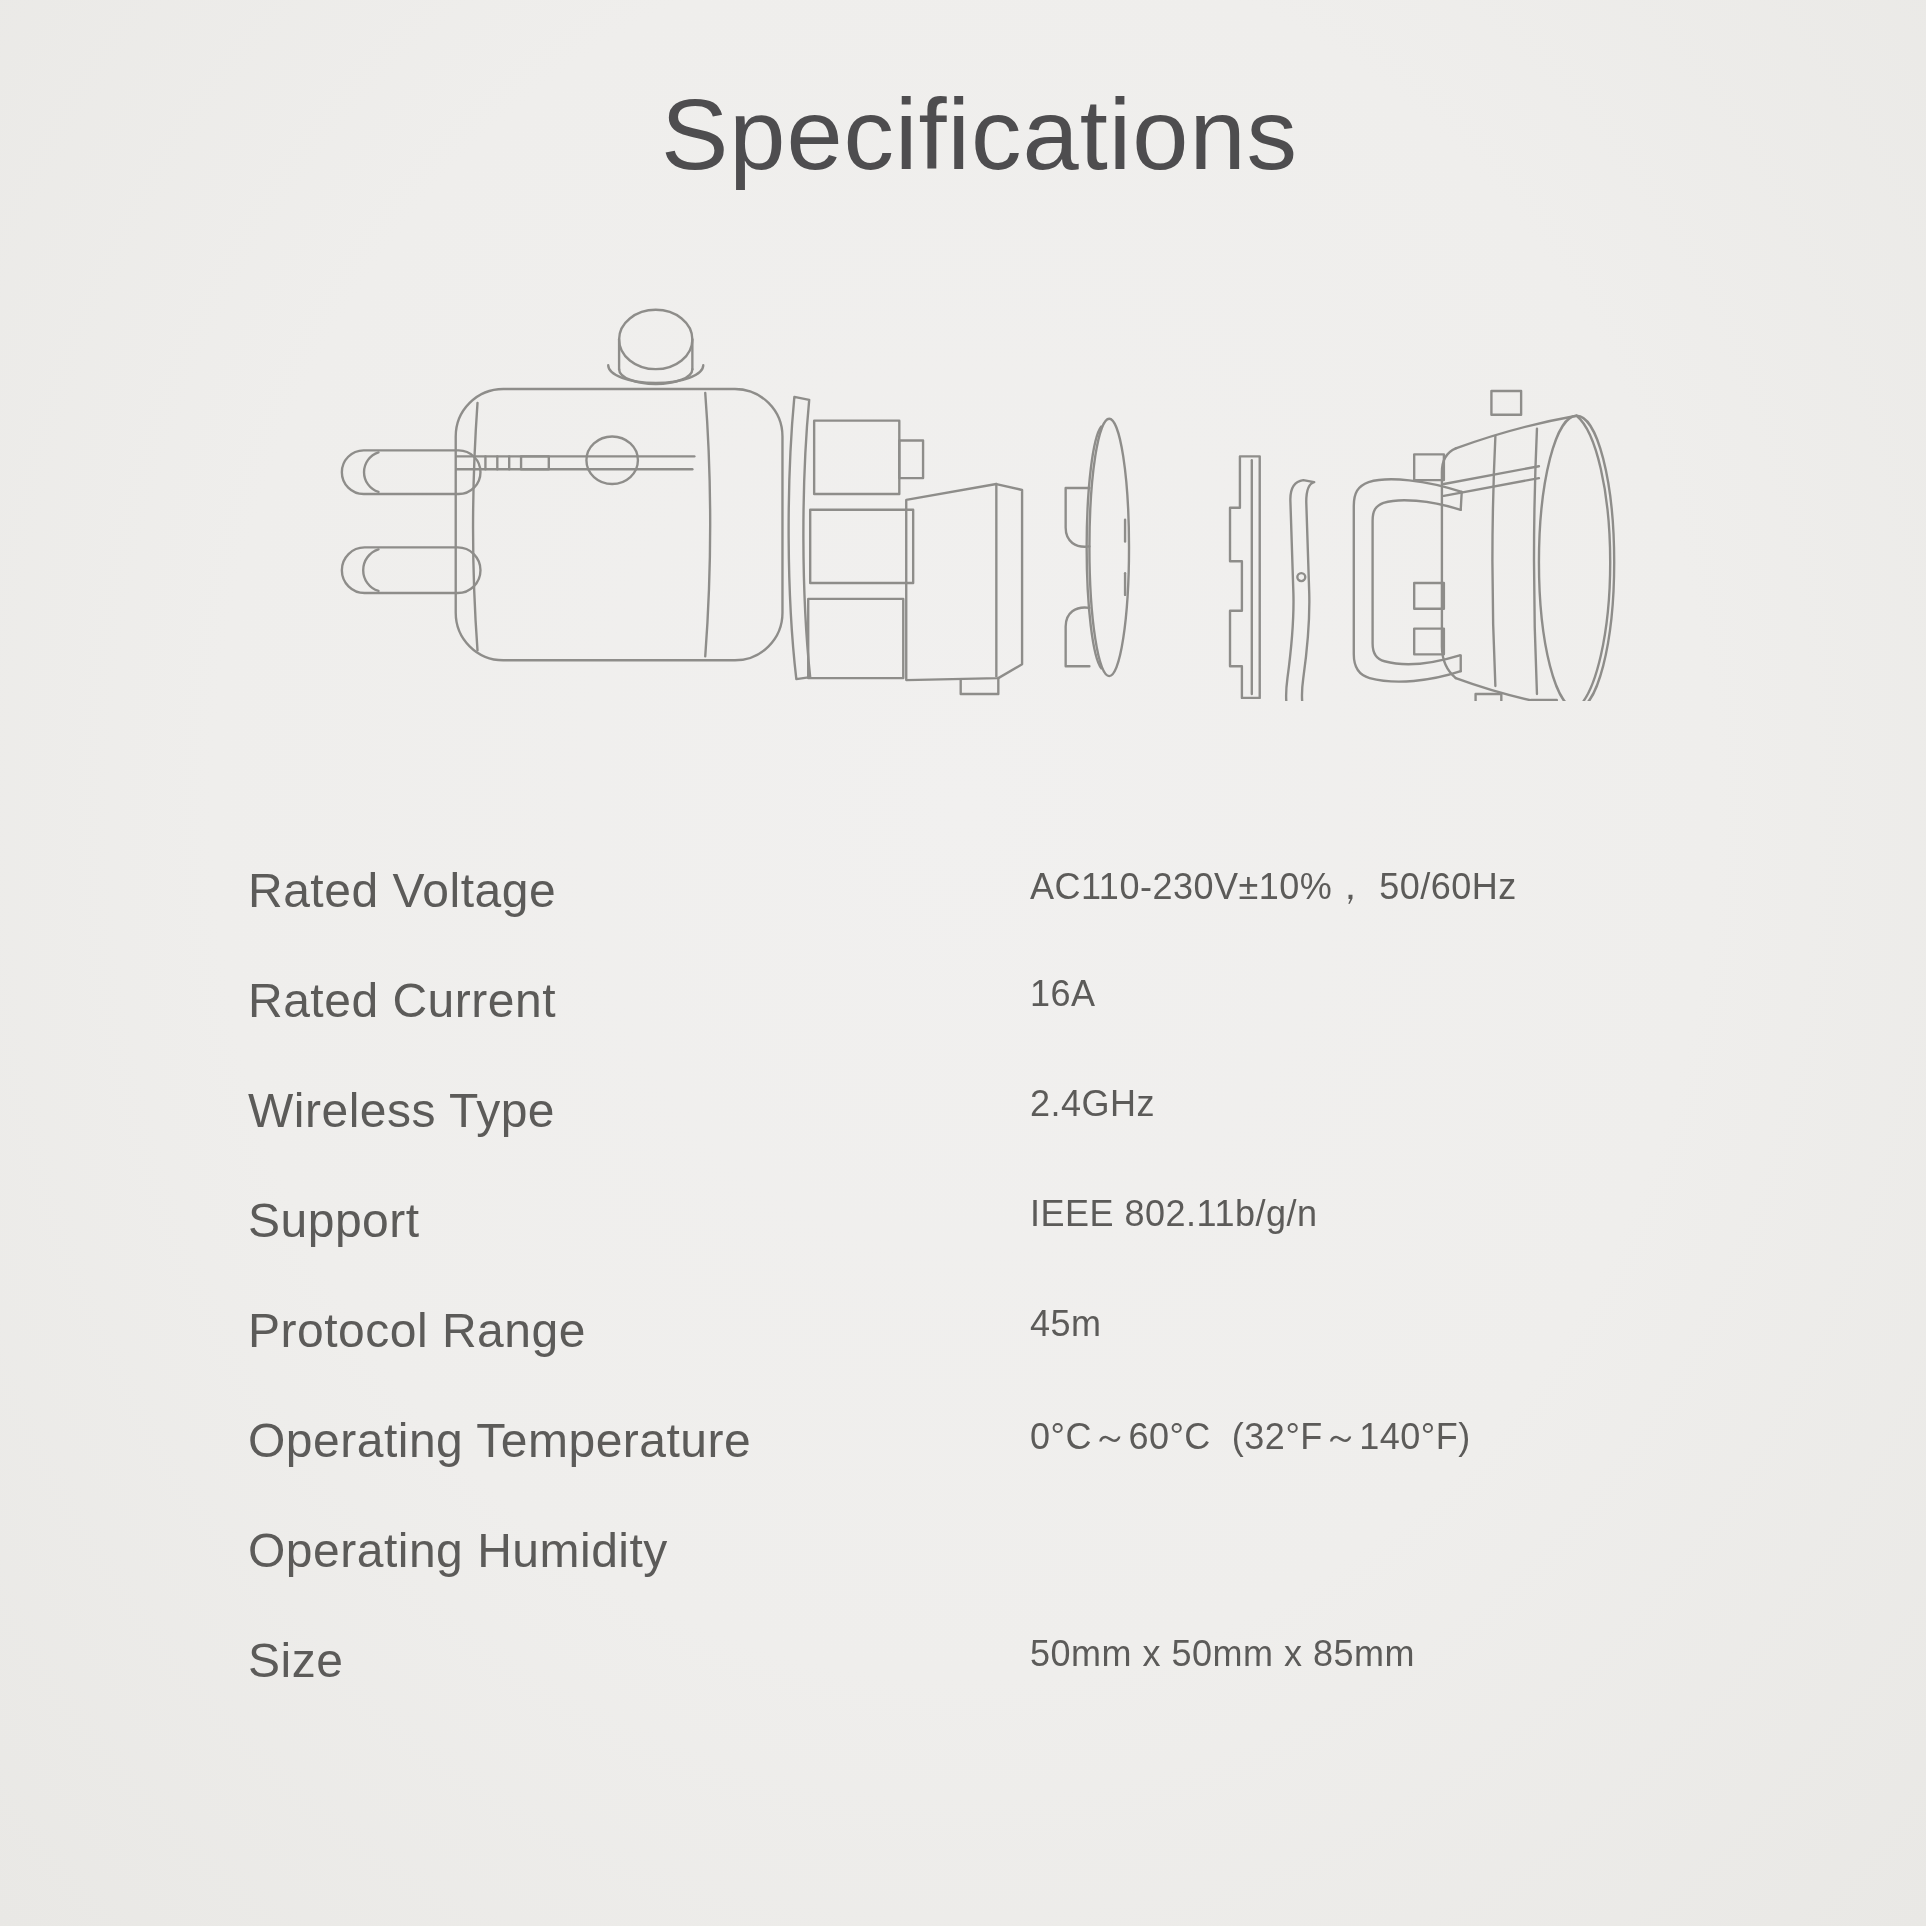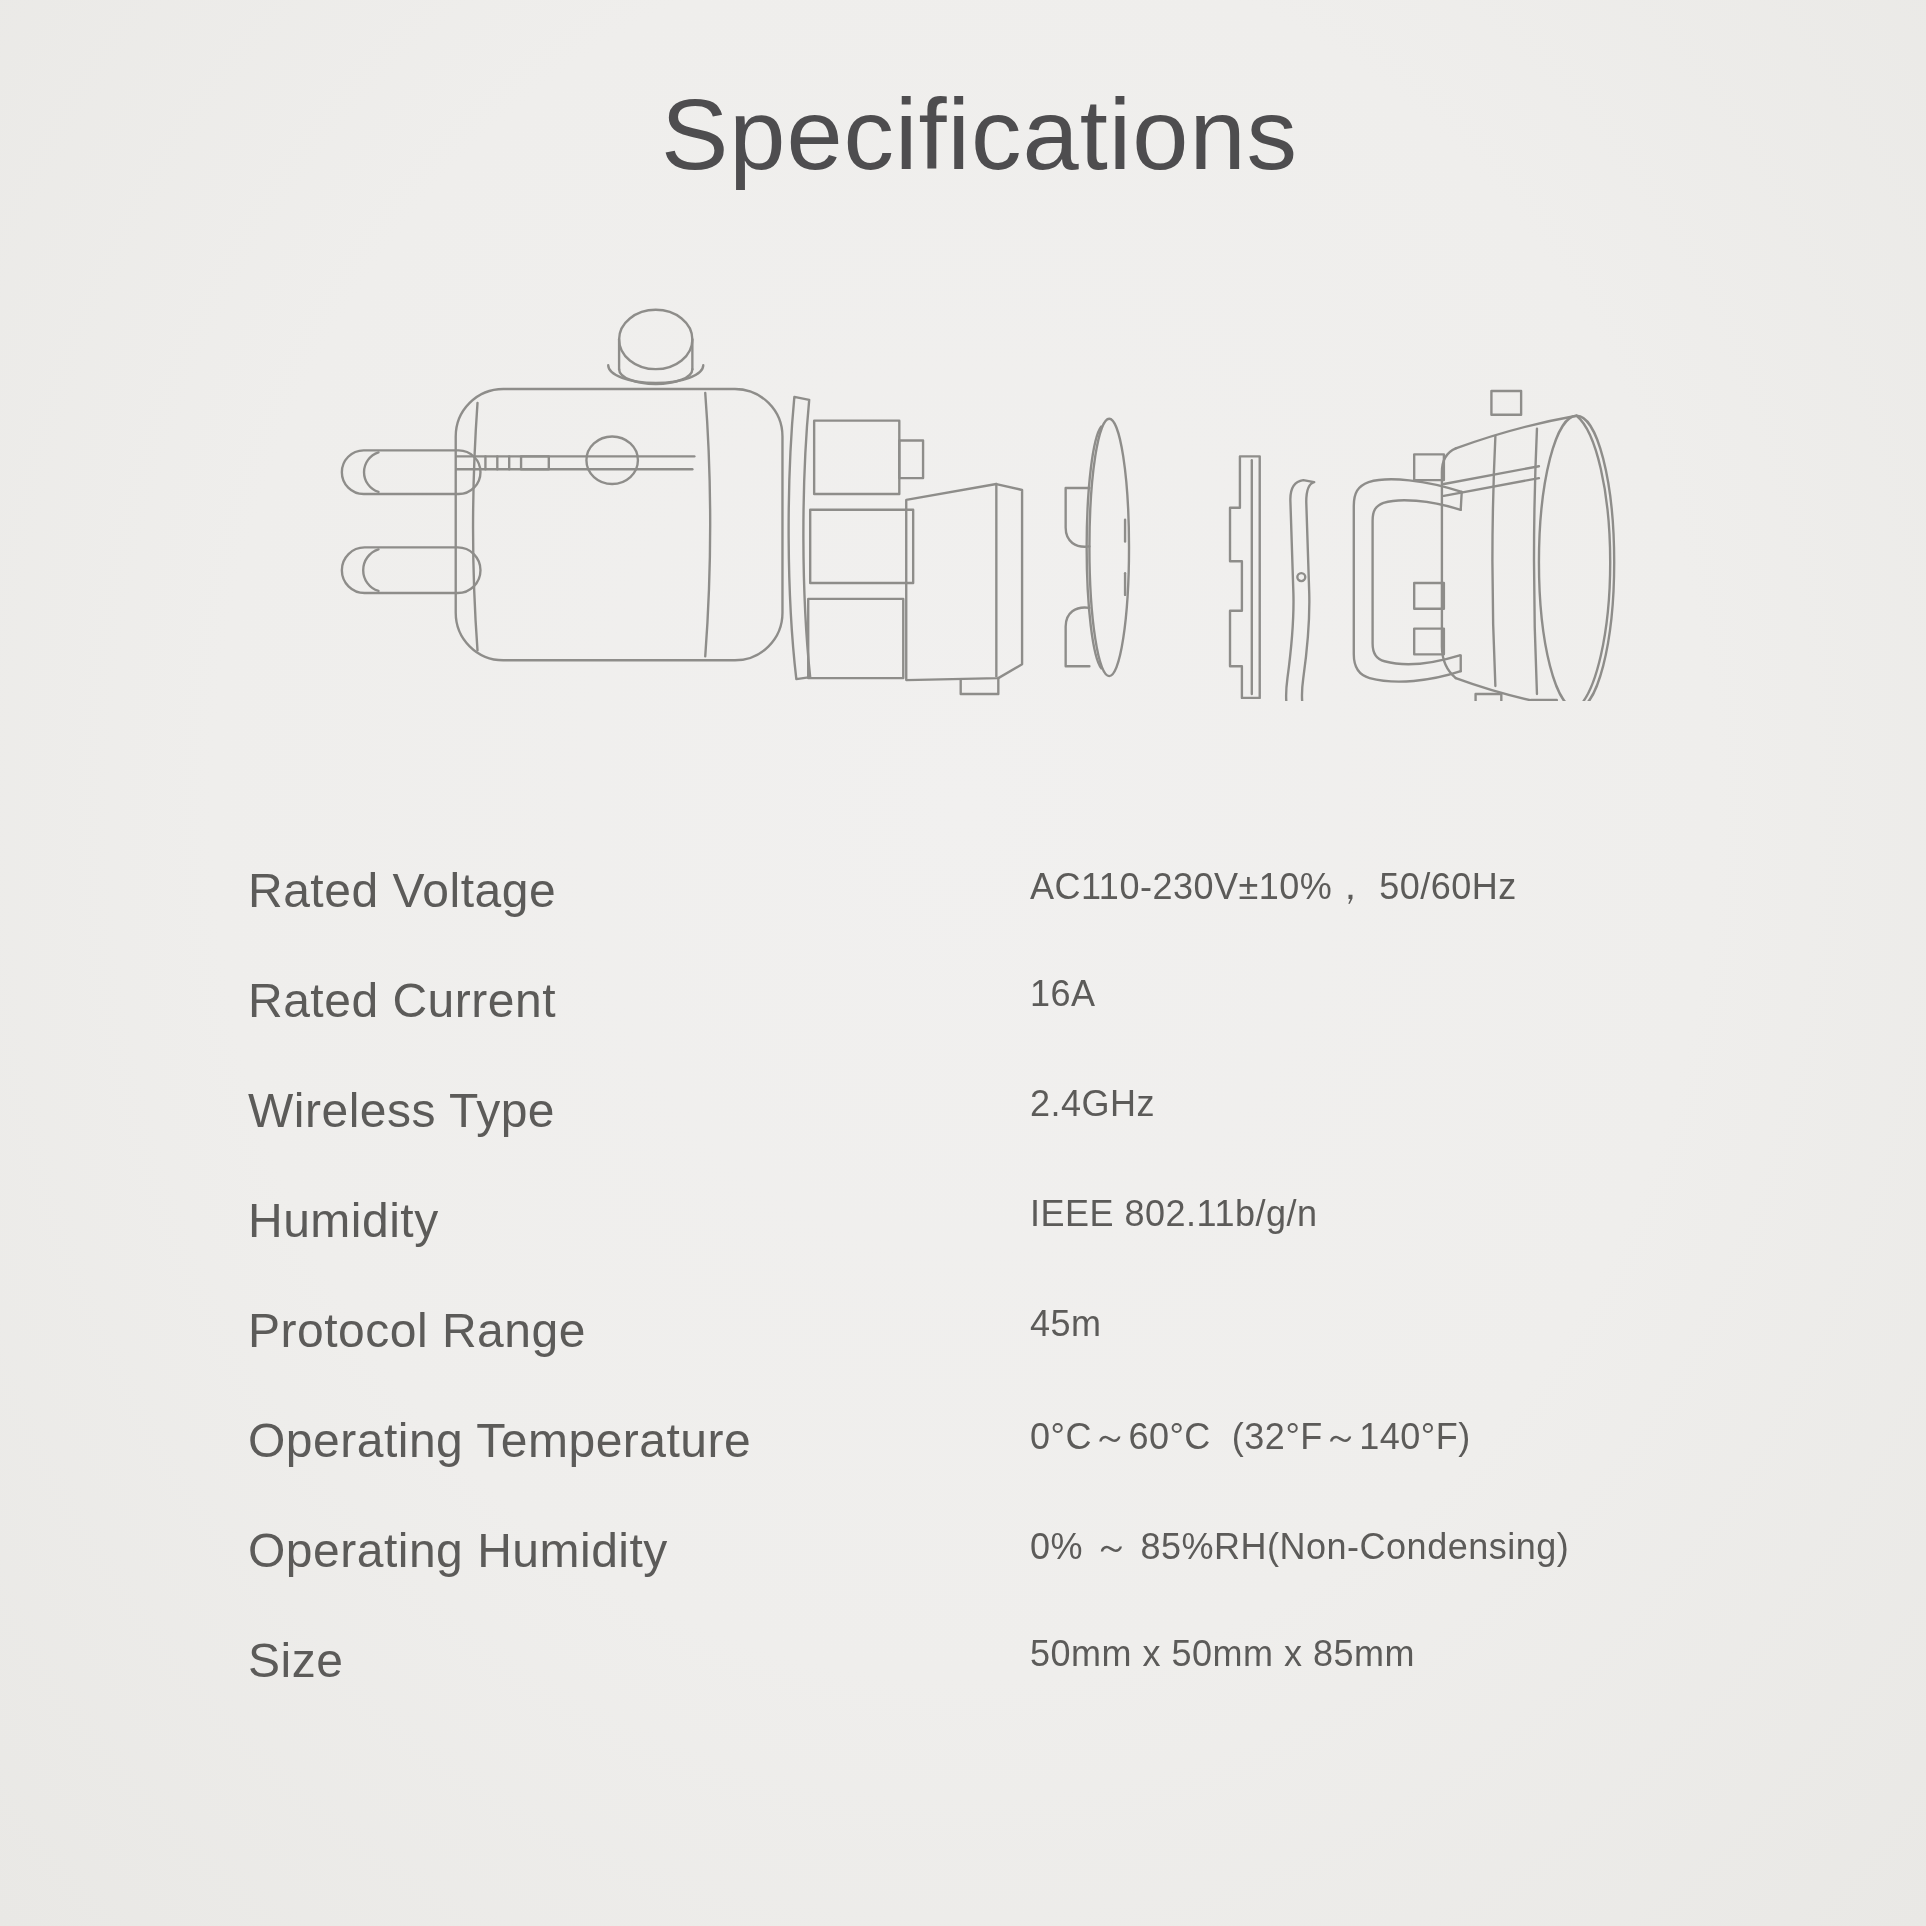--- a/index.html
+++ b/index.html
@@ -173,33 +173,32 @@
   </div>
   <div class="spec-row">
     <span class="spec-label">Rated Current</span>
     <span class="spec-value">16A</span>
   </div>
   <div class="spec-row">
     <span class="spec-label">Wireless Type</span>
     <span class="spec-value">2.4GHz</span>
   </div>
   <div class="spec-row">
-    <span class="spec-label">Humidity</span>
+    <span class="spec-label">Support</span>
     <span class="spec-value">IEEE 802.11b/g/n</span>
   </div>
   <div class="spec-row">
     <span class="spec-label">Protocol Range</span>
     <span class="spec-value">45m</span>
   </div>
   <div class="spec-row">
     <span class="spec-label">Operating Temperature</span>
     <span class="spec-value">0°C～60°C  (32°F～140°F)</span>
   </div>
   <div class="spec-row">
     <span class="spec-label">Operating Humidity</span>
-    <span class="spec-value">0% ～ 85%RH(Non-Condensing)</span>
   </div>
   <div class="spec-row">
     <span class="spec-label">Size</span>
     <span class="spec-value">50mm x 50mm x 85mm</span>
   </div>
 </div>
 
 
 </body></html>

